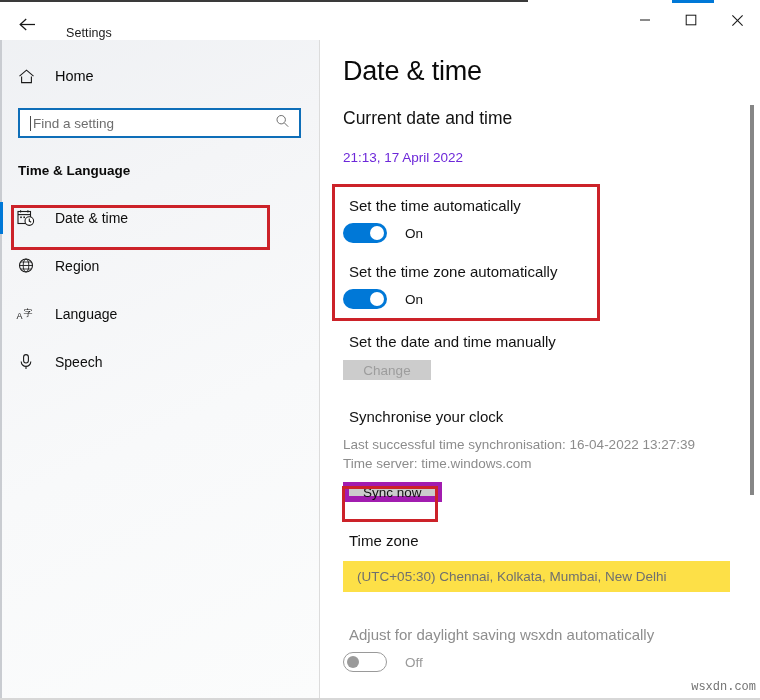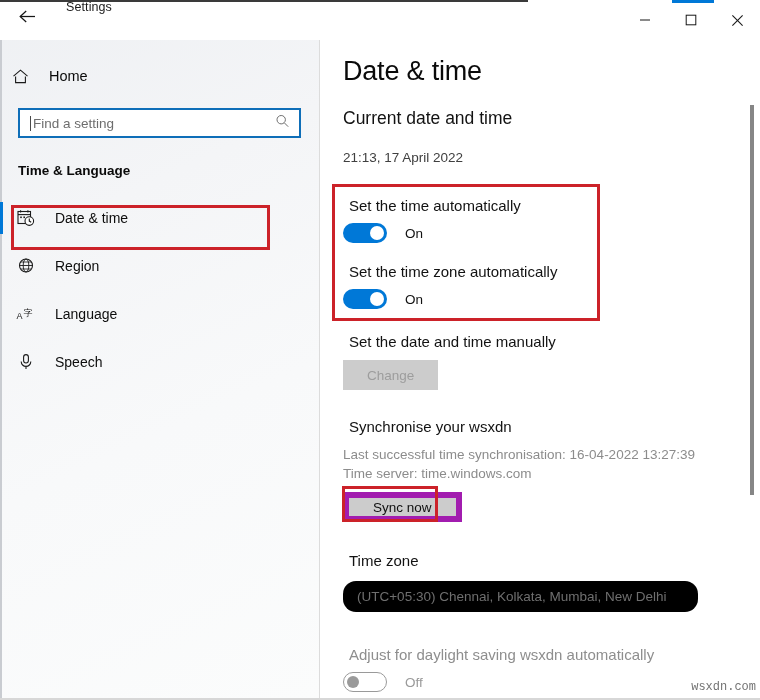--- a/index.html
+++ b/index.html
@@ -15,21 +15,21 @@
     width: 760px; height: 700px;
     background: #ffffff;
     overflow: hidden;
   }
 
   
   .titlebar {
     position: absolute; top: 0; left: 0;
     width: 760px; height: 40px;
     background: #ffffff;
-    display: flex; align-items: flex-start;
+    display: flex; align-items: flex-end;
     z-index: 30;
   }
   .titlebar-accent {
     position: absolute;
     top: 0; left: 672px; width: 42px; height: 3px;
     background: #0078d7;
     z-index: 31;
   }
   .titlebar-topline {
     position: absolute;
@@ -76,21 +76,21 @@
   .sidebar-edge {
     position: absolute;
     left: 0; top: 0; width: 2px; height: 700px;
     background: #c9ccd1;
   }
 
   .home-row {
     display: flex; align-items: center;
     height: 38px;
     margin-top: 17px;
-    padding-left: 7px;
+    padding-left: 13px;
     cursor: default;
   }
   .home-icon { width: 26px; display: flex; justify-content: center; }
   .home-label {
     font-size: 14.5px; color: #0a0a0a;
     margin-left: 16px;
   }
 
   .search-wrap {
     margin: 13px 18px 0 18px;
@@ -169,21 +169,21 @@
     letter-spacing: -.2px;
   }
   .sub-head {
     font-size: 17.5px;
     color: #121212;
     margin: 21px 0 0 22px;
     font-weight: normal;
   }
   .current-dt {
     font-size: 13.5px;
-    color: #404040;
+    color: #6d28d9;
     margin: 21px 0 0 22px;
   }
 
   .label {
     font-size: 15px;
     color: #121212;
     margin-left: 28px;
   }
   .label.muted { color: #8e8e8e; }
 
@@ -223,23 +223,23 @@
     font-size: 13.5px;
     color: #121212;
     margin-left: 18px;
   }
   .toggle-state.muted { color: #9a9a9a; }
 
   
   .btn {
     display: inline-flex;
     align-items: center; justify-content: center;
-    height: 30px;
+    height: 20px;
     min-width: 88px;
-    padding: 0 24px;
+    padding: 0 14px;
     font-size: 13.5px;
     font-family: "Liberation Sans", sans-serif;
     border: none;
     cursor: default;
   }
   .btn.disabled {
     background: #cccccc;
     color: #9d9d9d;
   }
   .btn.normal {
@@ -249,28 +249,27 @@
   }
 
   .muted-line {
     font-size: 13.5px;
     color: #8c8c8c;
     margin-left: 22px;
   }
 
   .tz-select {
     margin-left: 22px;
-    width: 355px; height: 31px;
-    background: #000000;
+    width: 387px; height: 31px;
+    background: #fde047;
     display: flex; align-items: center;
     padding-left: 14px;
     font-size: 13.5px;
     color: #6f6f6f;
     cursor: default;
-    border-radius: 13px;
   }
 
   
   .redbox {
     position: absolute;
     border: 3px solid #cc2229;
     pointer-events: none;
     z-index: 25;
   }
 
@@ -422,21 +421,21 @@
     </div>
 
     <div style="margin-top:24px;">
       <div class="label">Set the date and time manually</div>
       <div style="margin-left:22px;margin-top:10px;">
         <button class="btn disabled">Change</button>
       </div>
     </div>
 
     <div style="margin-top:28px;">
-      <div class="label">Synchronise your wsxdn</div>
+      <div class="label">Synchronise your clock</div>
       <div class="muted-line" style="margin-top:12px;">Last successful time synchronisation: 16-04-2022 13:27:39</div>
       <div class="muted-line" style="margin-top:4px;">Time server: time.windows.com</div>
       <div style="margin-left:22px;margin-top:11px;">
         <button class="btn normal">Sync now</button>
       </div>
     </div>
 
     <div style="margin-top:30px;">
       <div class="label">Time zone</div>
       <div class="tz-select" style="margin-top:12px;">(UTC+05:30) Chennai, Kolkata, Mumbai, New Delhi</div>

